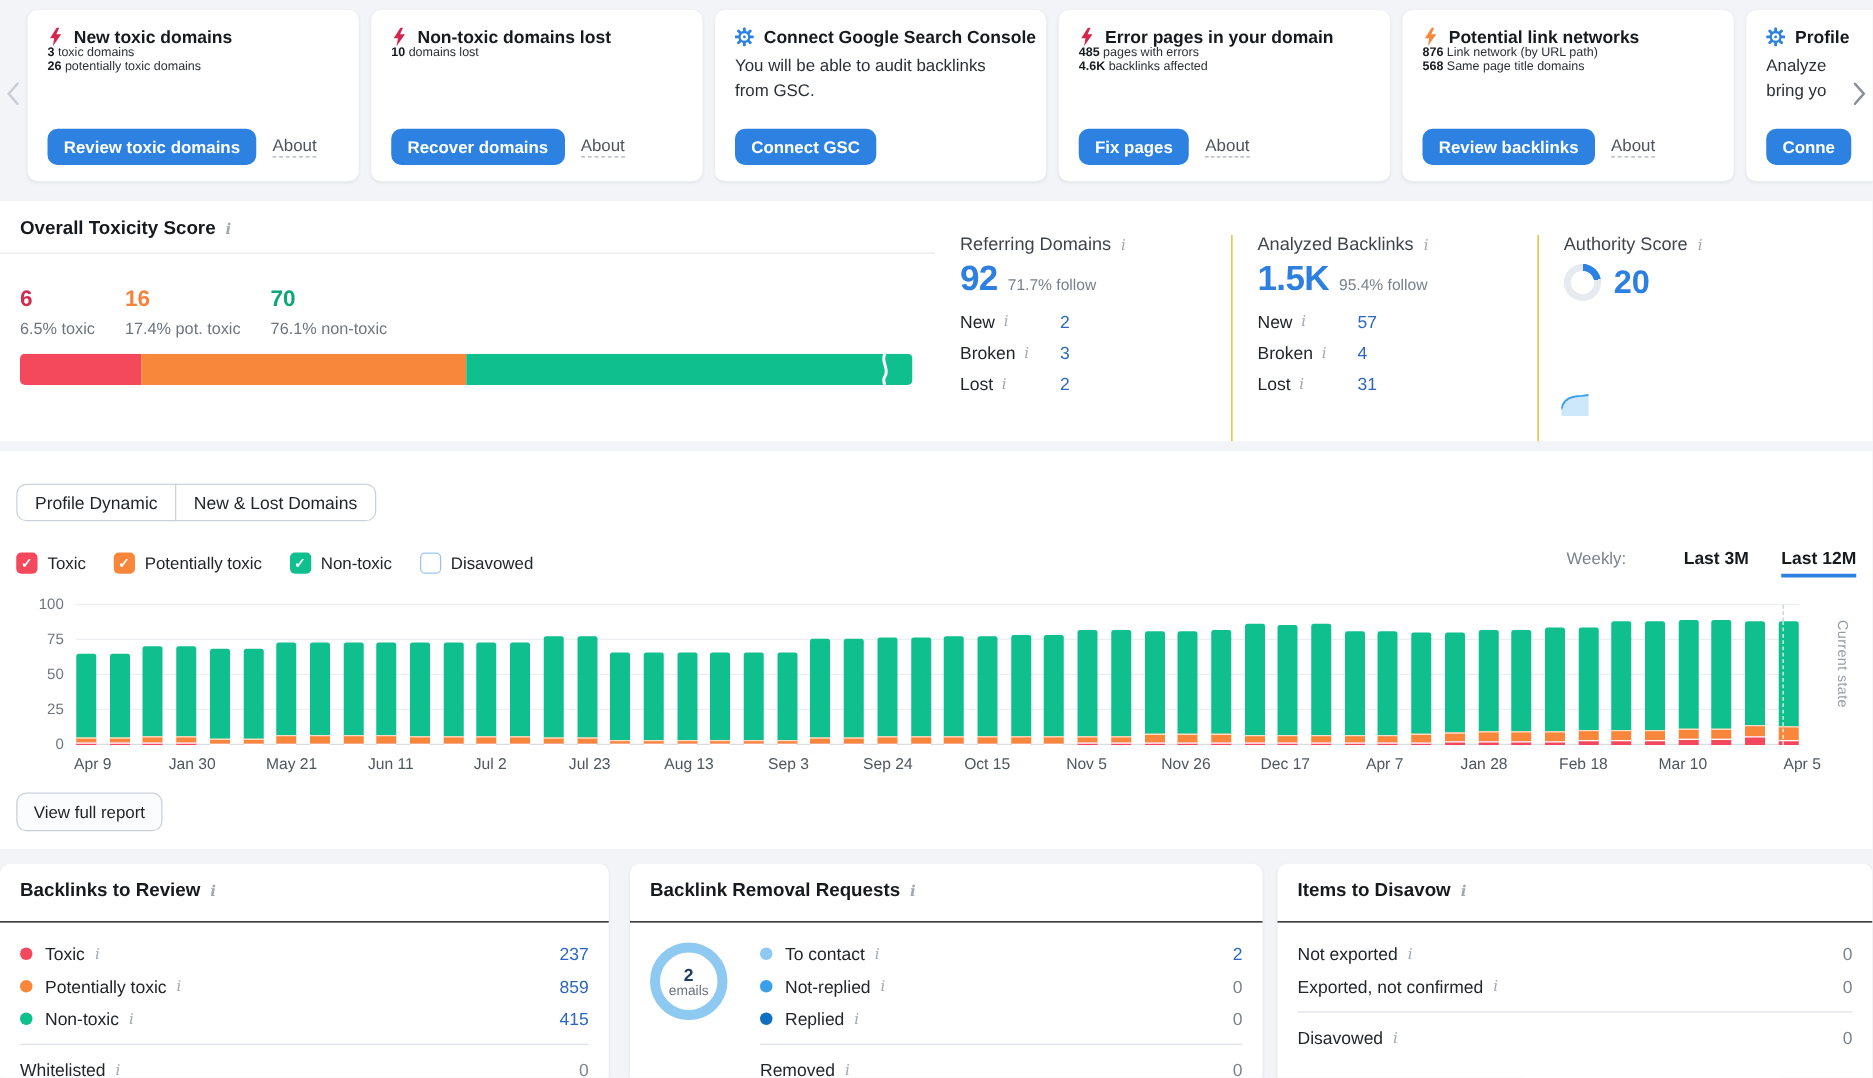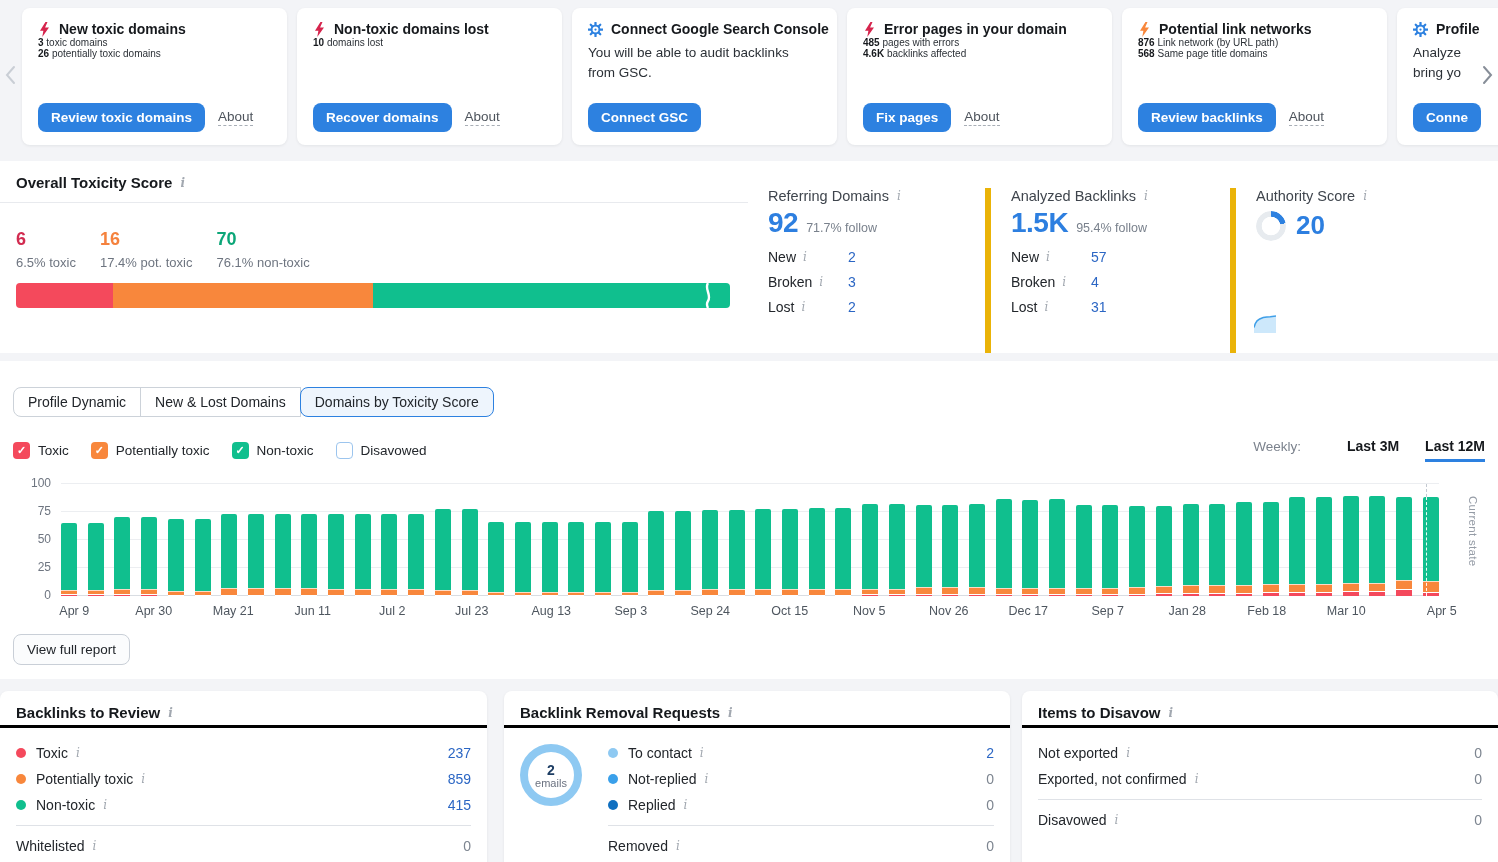--- a/index.html
+++ b/index.html
@@ -39,21 +39,21 @@
 .tox-stats { display:flex; margin-top:13px; }
 .tox-stat { margin-right:24px; }
 .tox-num { font-size:18px; font-weight:bold; }
 .tox-label { font-size:13px; color:#6e7580; margin-top:5px; }
 .tox-bar { margin-top:13px; height:25px; width:714px; border-radius:4px;
   overflow:hidden; display:flex; position:relative; }
 .tox-seg { height:100%; }
 .tox-squiggle { position:absolute; right:18px; top:0; height:25px; }
 .score-right { flex:1; display:flex; padding-top:27px; }
 .mcol { padding-left:20px; }
-.mcol + .mcol { border-left:6px solid #eab308; }
+.mcol + .mcol { border-left:1px solid #eab308; }
 .mcol-rd { width:237px; }
 .mcol-ab { width:245px; }
 .mcol-as { flex:1; position:relative; padding-right:16px; }
 .mcol-title { display:flex; align-items:center; gap:7px; font-size:14.5px; color:#3f454d; }
 .mcol-big { display:flex; align-items:baseline; gap:8px; margin:3px 0 10px; }
 .big-num { font-size:28px; font-weight:bold; color:#2d7fe0; letter-spacing:-0.5px; }
 .follow-txt { font-size:12.5px; color:#79818c; }
 .mrow { display:flex; align-items:center; margin:9px 0; font-size:14px; }
 .mrow-label { color:#22262b; }
 .mrow-info { margin:0 6px; }
@@ -104,21 +104,21 @@
   font-size:11.5px; color:#959ca6; letter-spacing:.3px; }
 .btn-ghost { position:absolute; left:13px; bottom:14px; background:#fbfcfd; color:#22262b;
   font-size:13.5px; border:1px solid #c9cfd7; border-radius:8px; padding:7px 13px; cursor:pointer; }
 
 
 .bottom-row { margin-top:12px; display:flex; }
 .bcard { background:#fff; border-radius:8px; box-shadow:0 1px 3px rgba(20,24,31,.07); height:214px; }
 .bcard-1 { width:487px; margin-right:17px; }
 .bcard-2 { width:506px; margin-right:12px; }
 .bcard-3 { flex:1; }
-.bcard .panel-h { border-bottom:3px solid #000000; padding:13px 16px 4px; }
+.bcard .panel-h { border-bottom:1px solid #000000; padding:13px 16px 16px; }
 .bcard-body { padding:12px 16px 0; }
 .brow { display:flex; align-items:center; height:26px; font-size:14px; }
 .brow .dot { width:10px; height:10px; border-radius:50%; margin-right:10px; flex:0 0 auto; }
 .brow .lbl { color:#22262b; }
 .brow .val { margin-left:auto; }
 .val-link { color:#2b66c4; cursor:pointer; }
 .val-zero { color:#7d8590; }
 .bdiv { border:none; border-top:1px solid #dfe2e7; margin:7px 0; }
 .rr-flex { display:flex; }
 .rr-donut-col { width:88px; display:flex; align-items:flex-start; justify-content:flex-start; padding-top:4px; }
@@ -359,21 +359,20 @@
         <polyline fill="none" stroke="#3f9fe8" stroke-width="7" points="0,75 6,57 14,45 26,36 42,30 58,27 74,26 100,23"></polyline>
       </svg>
     </div>
   </div>
 </div>
 
 <div class="chart-panel">
   <div class="tabs">
       <div class="tab">Profile Dynamic</div>
       <div class="tab">New &amp; Lost Domains</div>
-      <div class="tab sel">Domains by Toxicity Score</div>
     </div>
   <div class="filters">
     <div style="display:flex;align-items:center;">
         <div class="chk-item">
           <span class="chk-box" style="background: rgb(244, 73, 92);">✓</span>
           <span class="chk-label">Toxic</span>
         </div>
         <div class="chk-item">
           <span class="chk-box" style="background: rgb(248, 135, 60);">✓</span>
           <span class="chk-label">Potentially toxic</span>
@@ -673,33 +672,33 @@
             <div class="seg-non" style="height: 83.44px; background: rgb(16, 191, 142);"></div>
             <div class="seg-pot" style="height: 10.64px; background: rgb(248, 135, 60);"></div>
             <div class="seg-tox" style="height: 4.48px; background: rgb(244, 73, 92);"></div>
           </div>
         </div>
         <div class="cs-line-white" style="left: calc(99.0385%); height: 98.56px;"></div>
         <div class="cs-label">Current state</div>
       </div>
     <div class="xlabels">
         <span class="xlabel" style="left: 0.961538%;">Apr 9</span>
-        <span class="xlabel" style="left: 6.73077%;">Apr 30</span>
+        <span class="xlabel" style="left: 6.73077%;">Jan 30</span>
         <span class="xlabel" style="left: 12.5%;">May 21</span>
         <span class="xlabel" style="left: 18.2692%;">Jun 11</span>
         <span class="xlabel" style="left: 24.0385%;">Jul 2</span>
         <span class="xlabel" style="left: 29.8077%;">Jul 23</span>
         <span class="xlabel" style="left: 35.5769%;">Aug 13</span>
         <span class="xlabel" style="left: 41.3462%;">Sep 3</span>
         <span class="xlabel" style="left: 47.1154%;">Sep 24</span>
         <span class="xlabel" style="left: 52.8846%;">Oct 15</span>
         <span class="xlabel" style="left: 58.6538%;">Nov 5</span>
         <span class="xlabel" style="left: 64.4231%;">Nov 26</span>
         <span class="xlabel" style="left: 70.1923%;">Dec 17</span>
-        <span class="xlabel" style="left: 75.9615%;">Sep 7</span>
+        <span class="xlabel" style="left: 75.9615%;">Apr 7</span>
         <span class="xlabel" style="left: 81.7308%;">Jan 28</span>
         <span class="xlabel" style="left: 87.5%;">Feb 18</span>
         <span class="xlabel" style="left: 93.2692%;">Mar 10</span>
         <span class="xlabel" style="left: 99.0385%; margin-left: 16px;">Apr 5</span>
       </div>
   </div>
   <button class="btn-ghost">View full report</button>
 </div>
 
 <div class="bottom-row">

